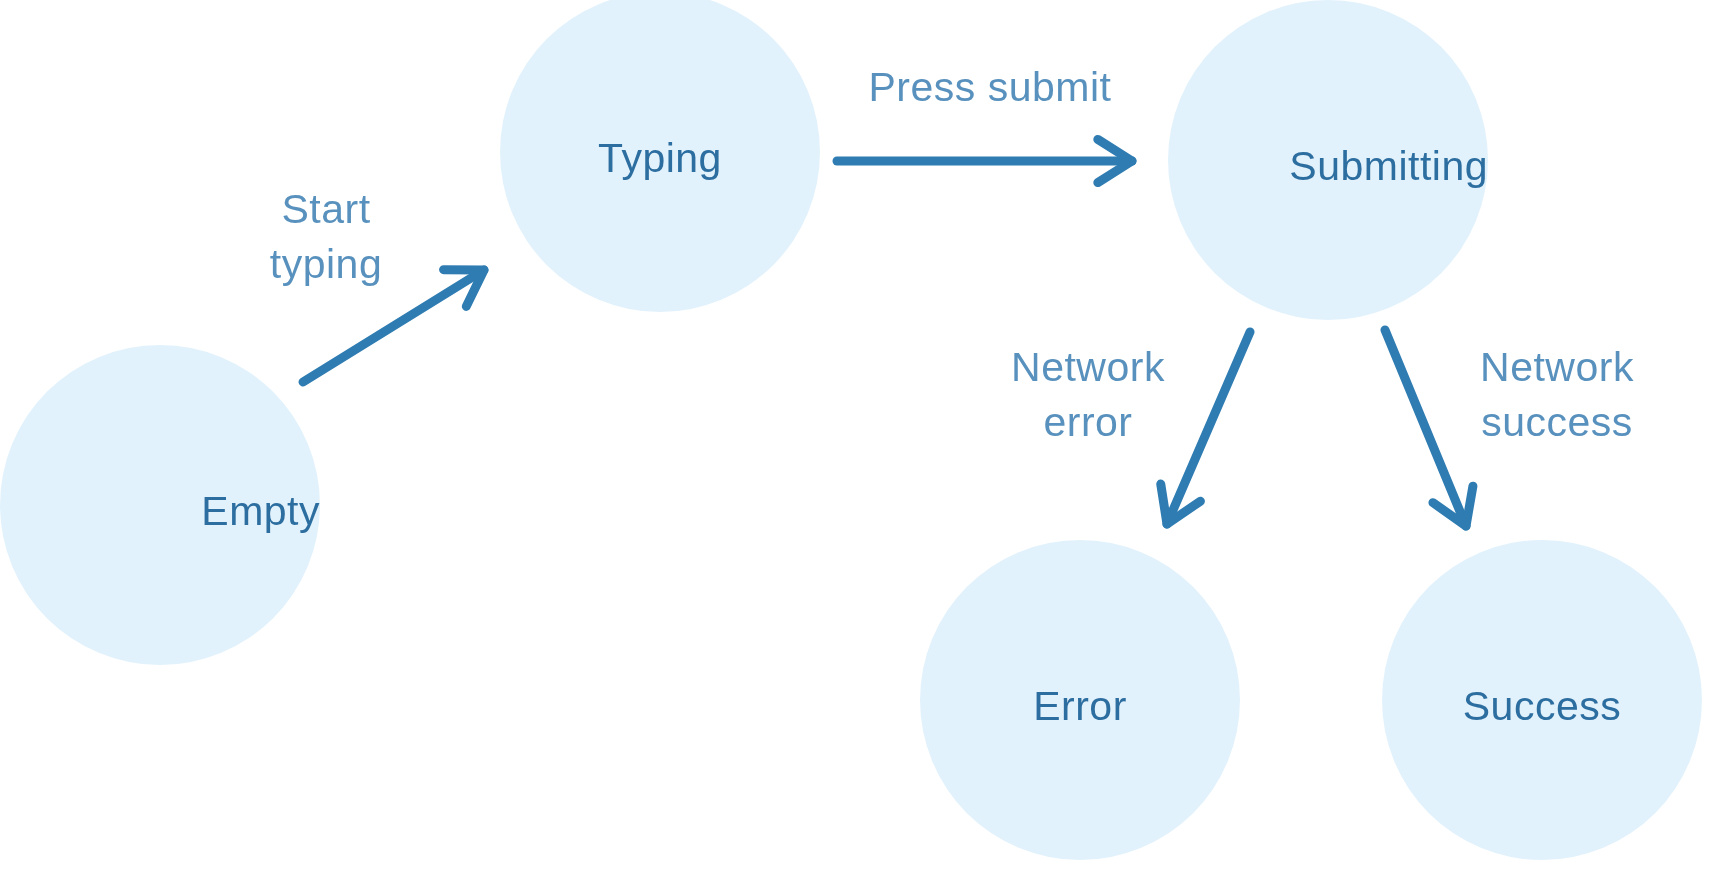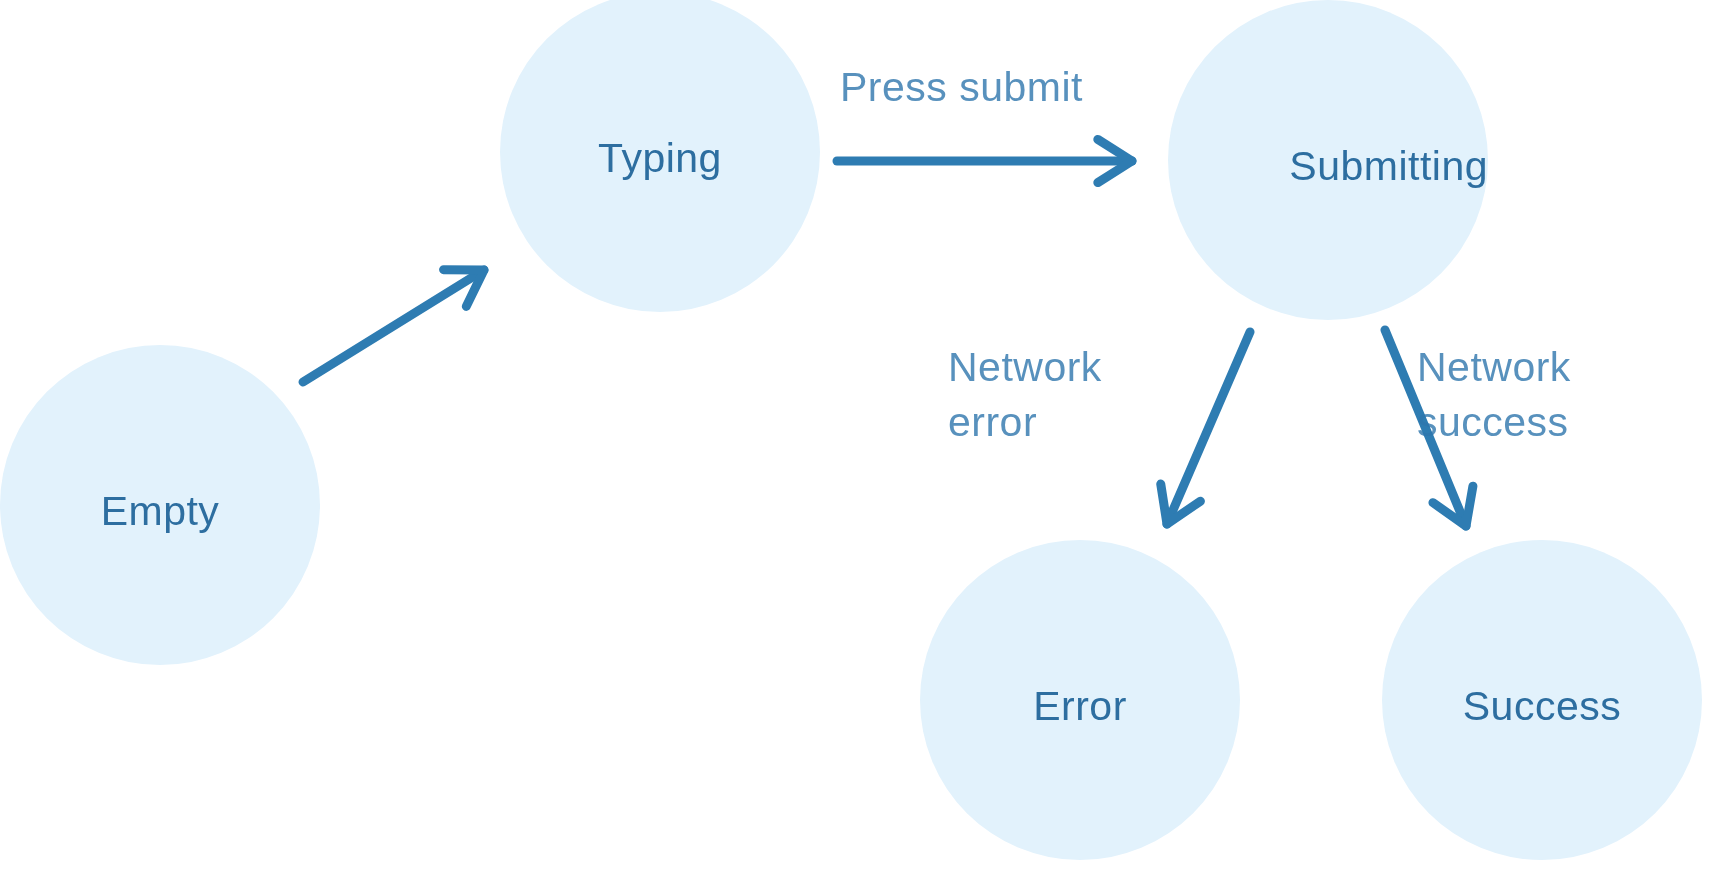--- a/index.html
+++ b/index.html
@@ -24,32 +24,33 @@
     justify-content: center;
   }
   .node-label {
     color: #2d6ea0;
     font-size: 41px;
     font-weight: 500;
     letter-spacing: 0.5px;
     transform: translateY(6px);
     white-space: nowrap;
   }
-  .node-empty      { left: 0px;    top: 345px; }
+  .node-empty      { left: 0px;    top: 345px; justify-content: flex-end; }
   .node-typing     { left: 500px;  top: -8px;  }
   .node-submitting { left: 1168px; top: 0px; justify-content: flex-end;   }
   .node-error      { left: 920px;  top: 540px; }
   .node-success    { left: 1382px; top: 540px; }
   .edge-label {
     position: absolute;
     color: rgba(46, 117, 173, 0.8);
     font-size: 41px;
     font-weight: 500;
     letter-spacing: 0.5px;
     line-height: 55px;
+    text-align: center;
     white-space: pre-line;
   }
   .el-start-typing    { left: 186px;  top: 182px; width: 280px; }
   .el-press-submit    { left: 840px;  top: 60px;  width: 300px; }
   .el-network-error   { left: 948px;  top: 340px; width: 280px; }
   .el-network-success { left: 1417px; top: 340px; width: 280px; }
 </style>
 </head>
 <body>
 
@@ -80,20 +81,22 @@
   </div>
 
   <div class="node node-error">
     <span class="node-label">Error</span>
   </div>
 
   <div class="node node-success">
     <span class="node-label">Success</span>
   </div>
 
+  <div class="edge-label el-start-typing">Start
+typing</div>
 
   <div class="edge-label el-press-submit">Press submit</div>
 
   <div class="edge-label el-network-error">Network
 error</div>
 
   <div class="edge-label el-network-success">Network
 success</div>
 
 </div>

